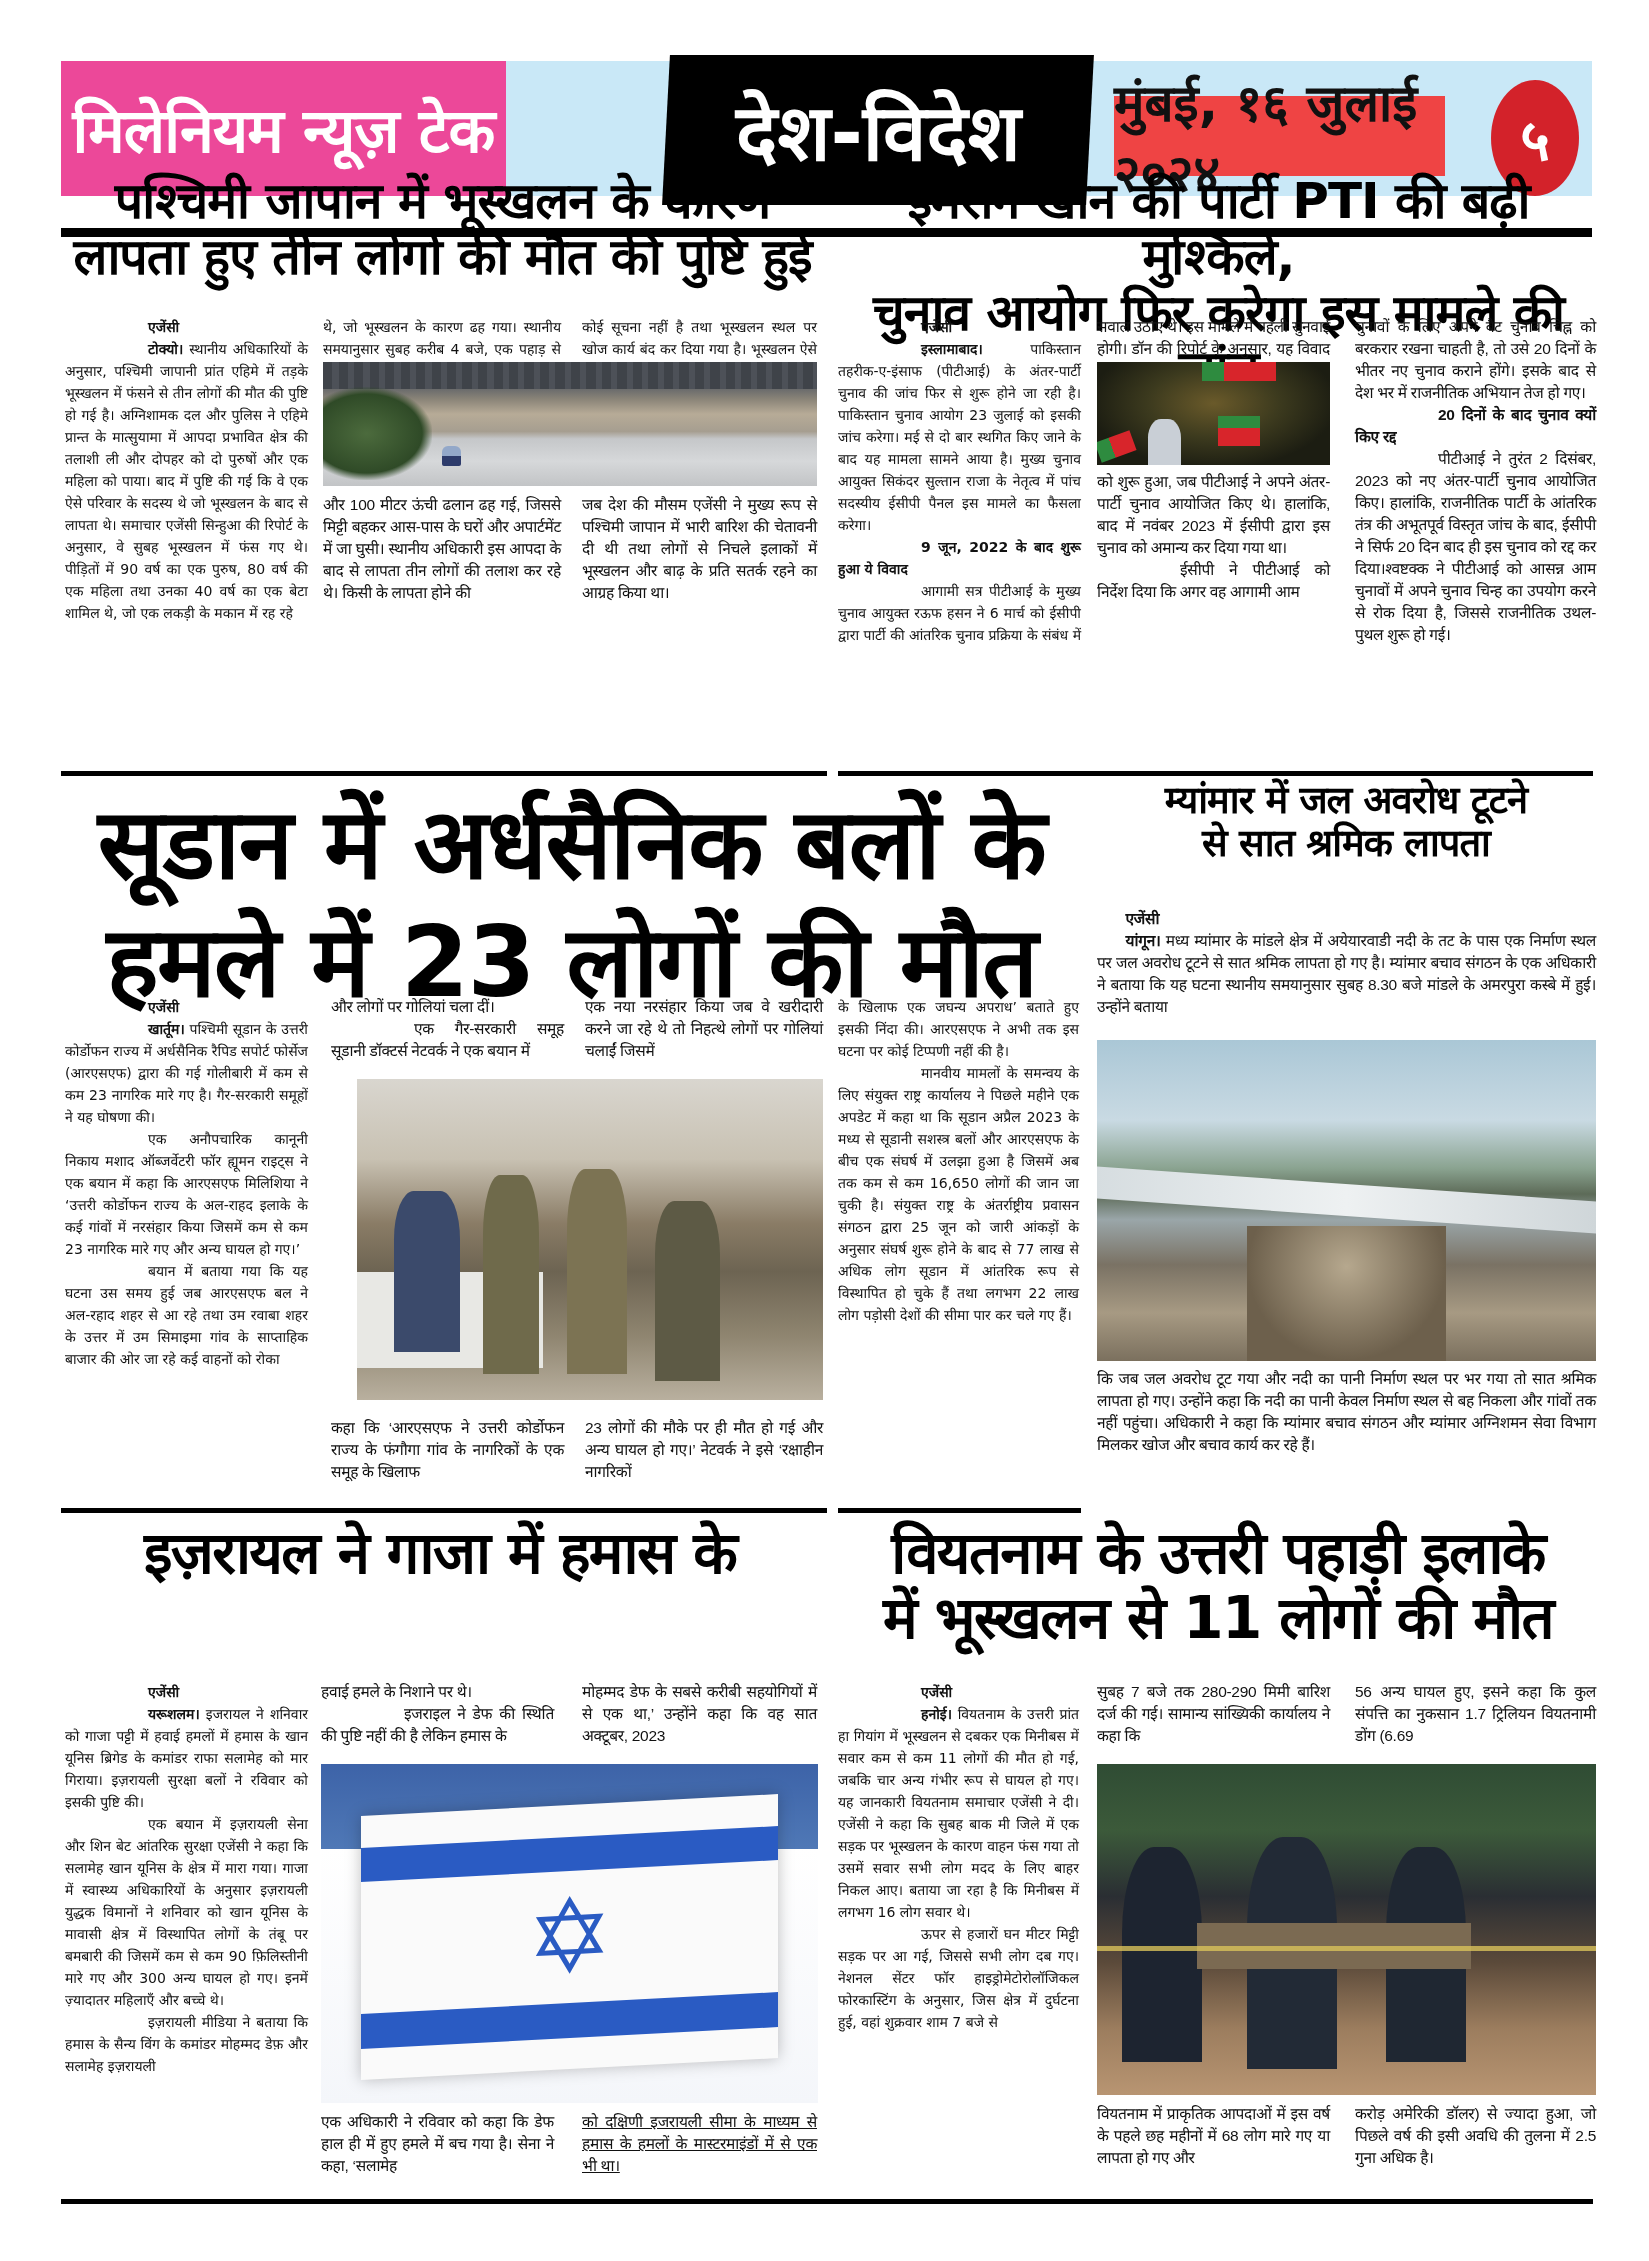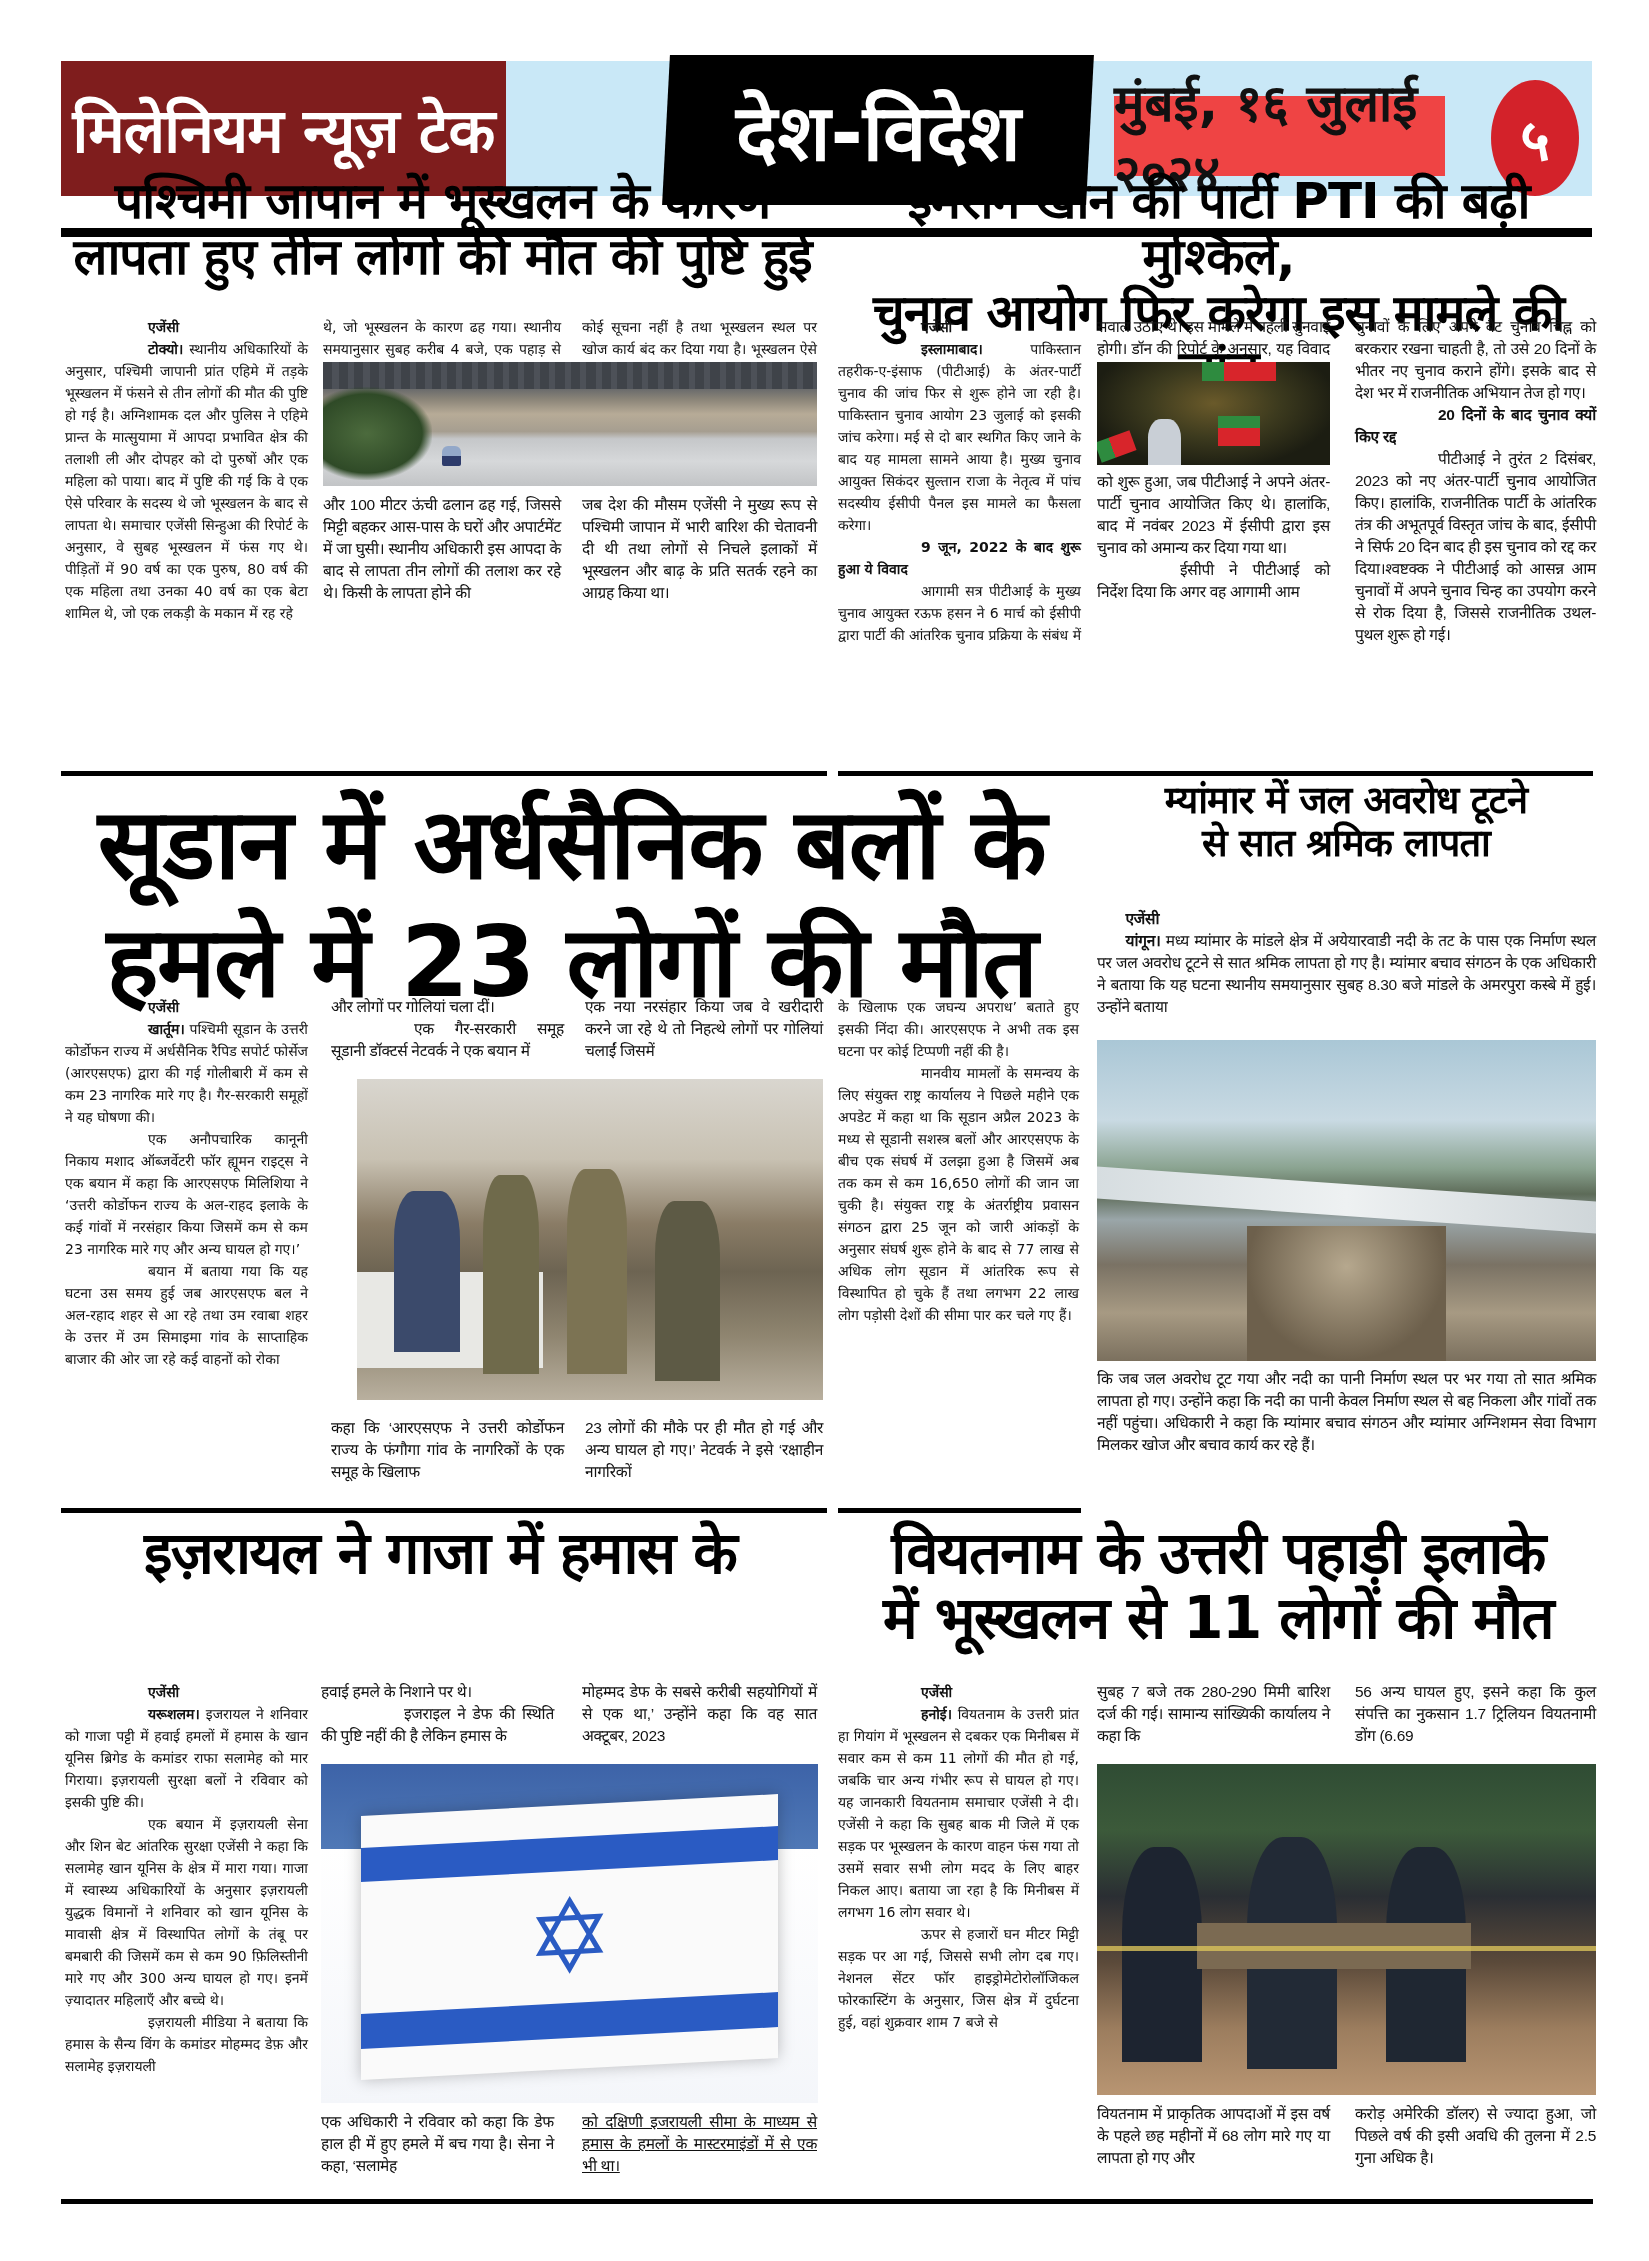--- a/index.html
+++ b/index.html
@@ -1,21 +1,21 @@
 <!DOCTYPE html>
 <html style="font-size:8.3px"><head>
 <meta charset="utf-8">
 <style>
   * { box-sizing: border-box; margin: 0; padding: 0; }
   html, body { background: #ffffff; }
   body { width: 1650px; height: 2261px; position: relative; overflow: hidden; font-family: "DejaVu Sans", sans-serif; color: #111; }
 
   
   .masthead { position: absolute; left: 61px; top: 61px; width: 1531px; height: 135px; background: #c9e8f7; }
-  .brand { position: absolute; left: 0; top: 0; width: 445px; height: 135px; background: #7f1d1d; color: #fff; font-family: "DejaVu Sans", sans-serif; font-weight: bold; font-size: 61px; display: flex; align-items: center; justify-content: center; letter-spacing: -1px; }
+  .brand { position: absolute; left: 0; top: 0; width: 445px; height: 135px; background: #ec4899; color: #fff; font-family: "DejaVu Sans", sans-serif; font-weight: bold; font-size: 61px; display: flex; align-items: center; justify-content: center; letter-spacing: -1px; }
   .section { position: absolute; left: 605px; top: -6.2px; width: 424px; height: 150px; background: #000; color: #fff; font-weight: bold; font-size: 78px; display: flex; align-items: center; justify-content: center; transform: skewX(-3deg); }
   .section span { transform: skewX(3deg); display: inline-block; }
   .dateline { position: absolute; left: 1053px; top: 35px; width: 331px; height: 80px; background: #ef4444; font-weight: bold; font-size: 51px; display: flex; align-items: center; justify-content: center; }
   .pagenum { position: absolute; left: 1430px; top: 18.6px; width: 88px; height: 116px; border-radius: 50%; background: #d3222a; color: #fff; font-weight: bold; font-size: 57px; display: flex; align-items: center; justify-content: center; }
   .mast-rule { position: absolute; left: 61px; top: 228px; width: 1531px; height: 9.3px; background: #000; }
 
   
   .hl { position: absolute; font-weight: bold; color: #000; text-align: center; line-height: 1.12; }
   .hl-top { font-family: "DejaVu Sans", sans-serif; font-size: 50px; letter-spacing: -1px; }
   .hl-big { font-family: "DejaVu Sans", sans-serif; font-size: 98px; letter-spacing: -1.6px; line-height: 1.2; }

